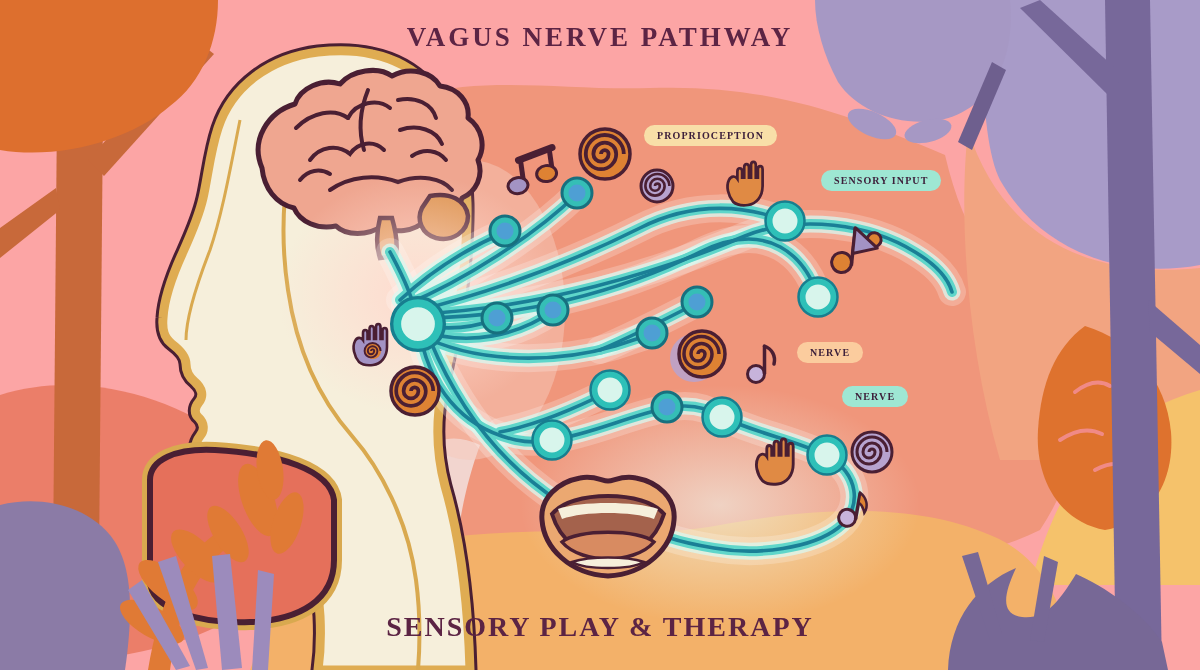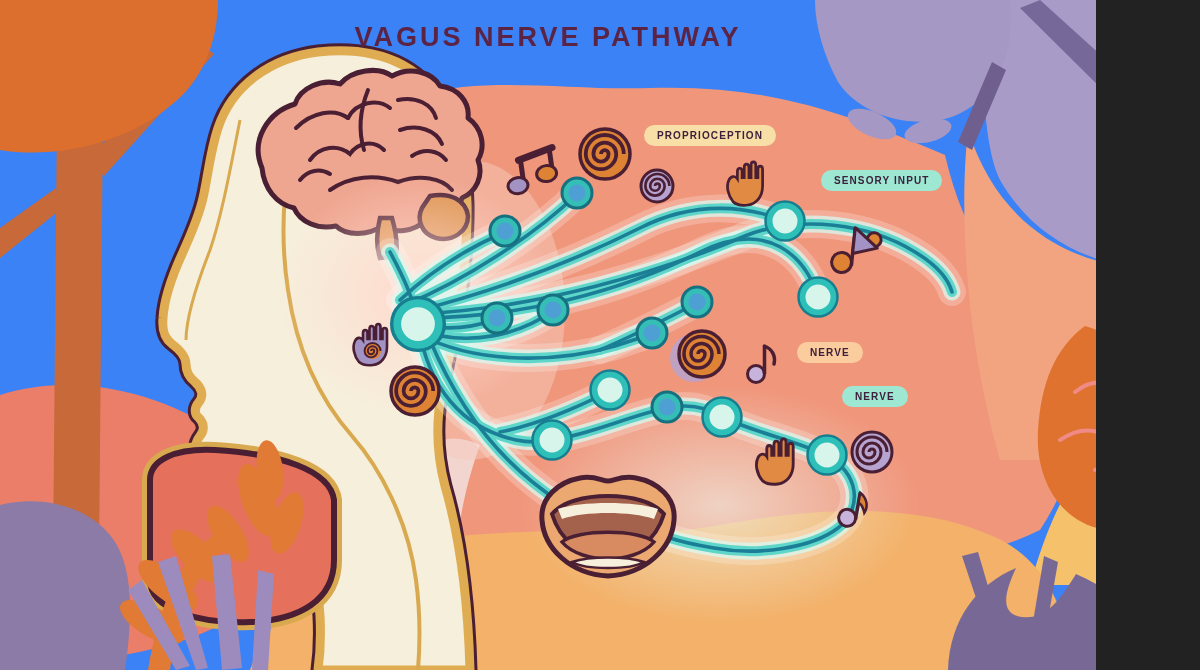--- a/index.html
+++ b/index.html
@@ -1,17 +1,17 @@
 <!DOCTYPE html>
 <html><head>
 <meta charset="utf-8">
 <style>
   html,body{margin:0;padding:0;background:#222;}
-  .stage{position:relative;width:1096px;height:670px;overflow:hidden;
-         font-family:Liberation Sans, sans-serif;background:#3b82f6;}
+  .stage{position:relative;width:1200px;height:670px;overflow:hidden;
+         font-family:Liberation Serif, serif;background:#fca5a5;}
   .stage svg{position:absolute;left:0;top:0;}
   .title{position:absolute;left:0;top:22px;width:100%;text-align:center;
          font-size:27px;font-weight:800;letter-spacing:3px;color:#5C2444;}
   .subtitle{position:absolute;left:0;top:611px;width:100%;text-align:center;
          font-size:28px;font-weight:800;letter-spacing:2px;color:#5C2444;}
   .pill{position:absolute;display:inline-block;padding:5px 13px;border-radius:16px;
         font-size:10px;font-weight:800;letter-spacing:1.1px;color:#3D203B;white-space:nowrap;}
   .pill-cream{background:#F8DFA8;}
   .pill-mint{background:#9EE7D3;}
   .pill-peach{background:#FBCC9E;}
@@ -302,19 +302,20 @@
     <g fill="#9C8BBC">
       <path d="M196,670 L158,562 L176,556 L208,668 Z"></path>
       <path d="M222,670 L212,556 L230,554 L242,668 Z"></path>
       <path d="M252,670 L258,570 L274,574 L268,670 Z"></path>
       <path d="M176,670 L128,590 L142,580 L190,666 Z"></path>
     </g>
   </g>
 </svg>
 
 <div class="title">VAGUS NERVE PATHWAY</div>
+<div class="subtitle">SENSORY PLAY &amp; THERAPY</div>
 
 <div class="pill pill-cream" style="left:644px;top:125px;">PROPRIOCEPTION</div>
 <div class="pill pill-mint" style="left:821px;top:170px;">SENSORY INPUT</div>
 <div class="pill pill-peach" style="left:797px;top:342px;">NERVE</div>
 <div class="pill pill-mint" style="left:842px;top:386px;">NERVE</div>
 
 </div>
 
 </body></html>

